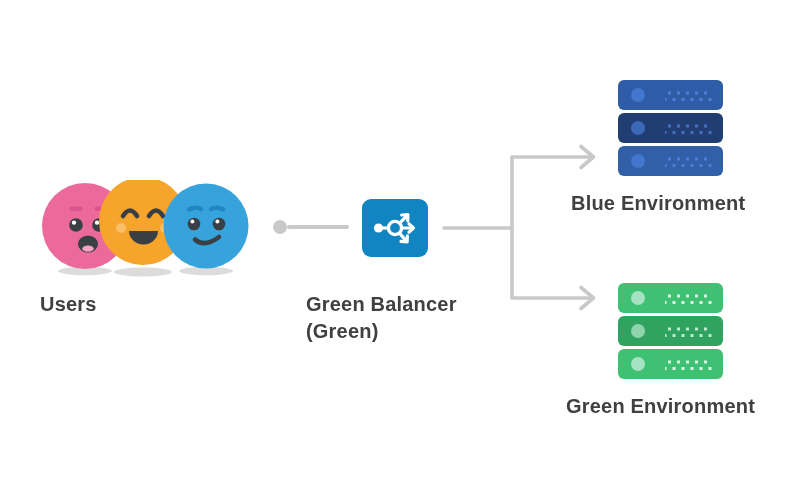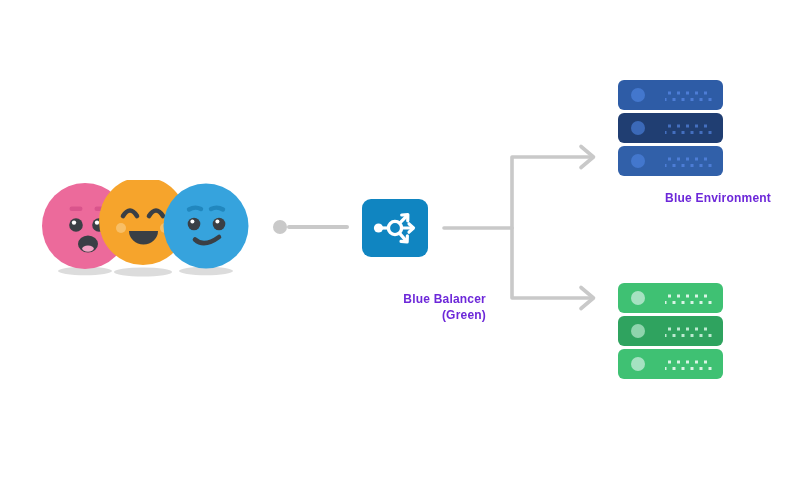--- a/index.html
+++ b/index.html
@@ -1,22 +1,22 @@
 <!DOCTYPE html>
 <html><head>
 <meta charset="utf-8">
 <style>
   html,body{margin:0;padding:0;background:#fff;}
   .canvas{
     position:relative;width:800px;height:489px;background:#ffffff;overflow:hidden;
     font-family:"Liberation Sans","DejaVu Sans",sans-serif;
   }
   .node-label{
-    position:absolute;text-align:right;font-weight:700;font-size:12px;
-    color:#6d28d9;letter-spacing:.2px;line-height:1.35;
+    position:absolute;text-align:left;font-weight:700;font-size:20px;
+    color:#404040;letter-spacing:.2px;line-height:1.35;
   }
   
   .users-svg{position:absolute;left:38px;top:180px;}
   
   .conn-dot{position:absolute;left:273px;top:220px;width:14px;height:14px;border-radius:50%;background:#c9c9c9;}
   .conn-line{position:absolute;left:287px;top:225px;width:62px;height:4px;border-radius:2px;background:#c9c9c9;}
   .branch-svg{position:absolute;left:440px;top:138px;}
   
   .lb-box{
     position:absolute;left:362px;top:199px;width:66px;height:58px;border-radius:9px;
@@ -86,20 +86,21 @@
       <circle cx="168" cy="46" r="42.5" fill="#36a3dd"></circle>
       <path d="M 151 29.5 Q 157 26 163 29" stroke="#2187be" stroke-width="4.4" fill="none" stroke-linecap="round"></path>
       <path d="M 173 29 Q 179 26 185 29.5" stroke="#2187be" stroke-width="4.4" fill="none" stroke-linecap="round"></path>
       <circle cx="156" cy="44" r="6.3" fill="#3a3f45"></circle>
       <circle cx="181" cy="44" r="6.3" fill="#3a3f45"></circle>
       <circle cx="154.4" cy="41.6" r="2" fill="#ffffff"></circle>
       <circle cx="179.4" cy="41.6" r="2" fill="#ffffff"></circle>
       <path d="M 157 59.5 Q 166 68 181 57" stroke="#3a3f45" stroke-width="4.6" fill="none" stroke-linecap="round"></path>
     </g>
   </svg>
+  <div class="node-label lbl-users">Users</div>
 
   <div class="conn-dot"></div>
   <div class="conn-line"></div>
 
   <div class="lb-box">
     <svg width="46" height="42" viewBox="0 0 46 42">
       <circle cx="6.5" cy="21" r="4.6" fill="#ffffff"></circle>
       <line x1="10" y1="21" x2="17" y2="21" stroke="#ffffff" stroke-width="3.2"></line>
       <circle cx="23" cy="21" r="6.6" fill="none" stroke="#ffffff" stroke-width="3.4"></circle>
       <g stroke="#ffffff" stroke-width="3.2" fill="none" stroke-linecap="round" stroke-linejoin="round">
@@ -110,21 +111,21 @@
           <path d="M 37 16.8 L 41.5 21 L 37 25.2"></path>
         </g>
         <g transform="rotate(49 23 21)">
           <line x1="30.5" y1="21" x2="40" y2="21"></line>
           <path d="M 37 16.8 L 41.5 21 L 37 25.2"></path>
         </g>
       </g>
     </svg>
   </div>
   <div class="node-label lbl-lb">
-    <div>Blue Balancer</div>
+    <div>Green Balancer</div>
     <div>(Green)</div>
   </div>
 
   <svg class="branch-svg" width="162" height="174" viewBox="0 0 162 174">
     <g stroke="#c9c9c9" stroke-width="3.6" fill="none" stroke-linecap="round" stroke-linejoin="round">
       <path d="M 4 90 L 72 90"></path>
       <path d="M 152 19 L 72 19 L 72 160 L 152 160"></path>
       <path d="M 141 8.5 L 153.5 19 L 141 29.5"></path>
       <path d="M 141 149.5 L 153.5 160 L 141 170.5"></path>
     </g>
@@ -153,14 +154,15 @@
     </div>
     <div class="srv-row g-row-b">
       <div class="srv-led"></div>
       <div class="srv-dots"></div>
     </div>
     <div class="srv-row g-row-c">
       <div class="srv-led"></div>
       <div class="srv-dots"></div>
     </div>
   </div>
+  <div class="node-label lbl-green">Green Environment</div>
 
 </div>
 
 </body></html>

